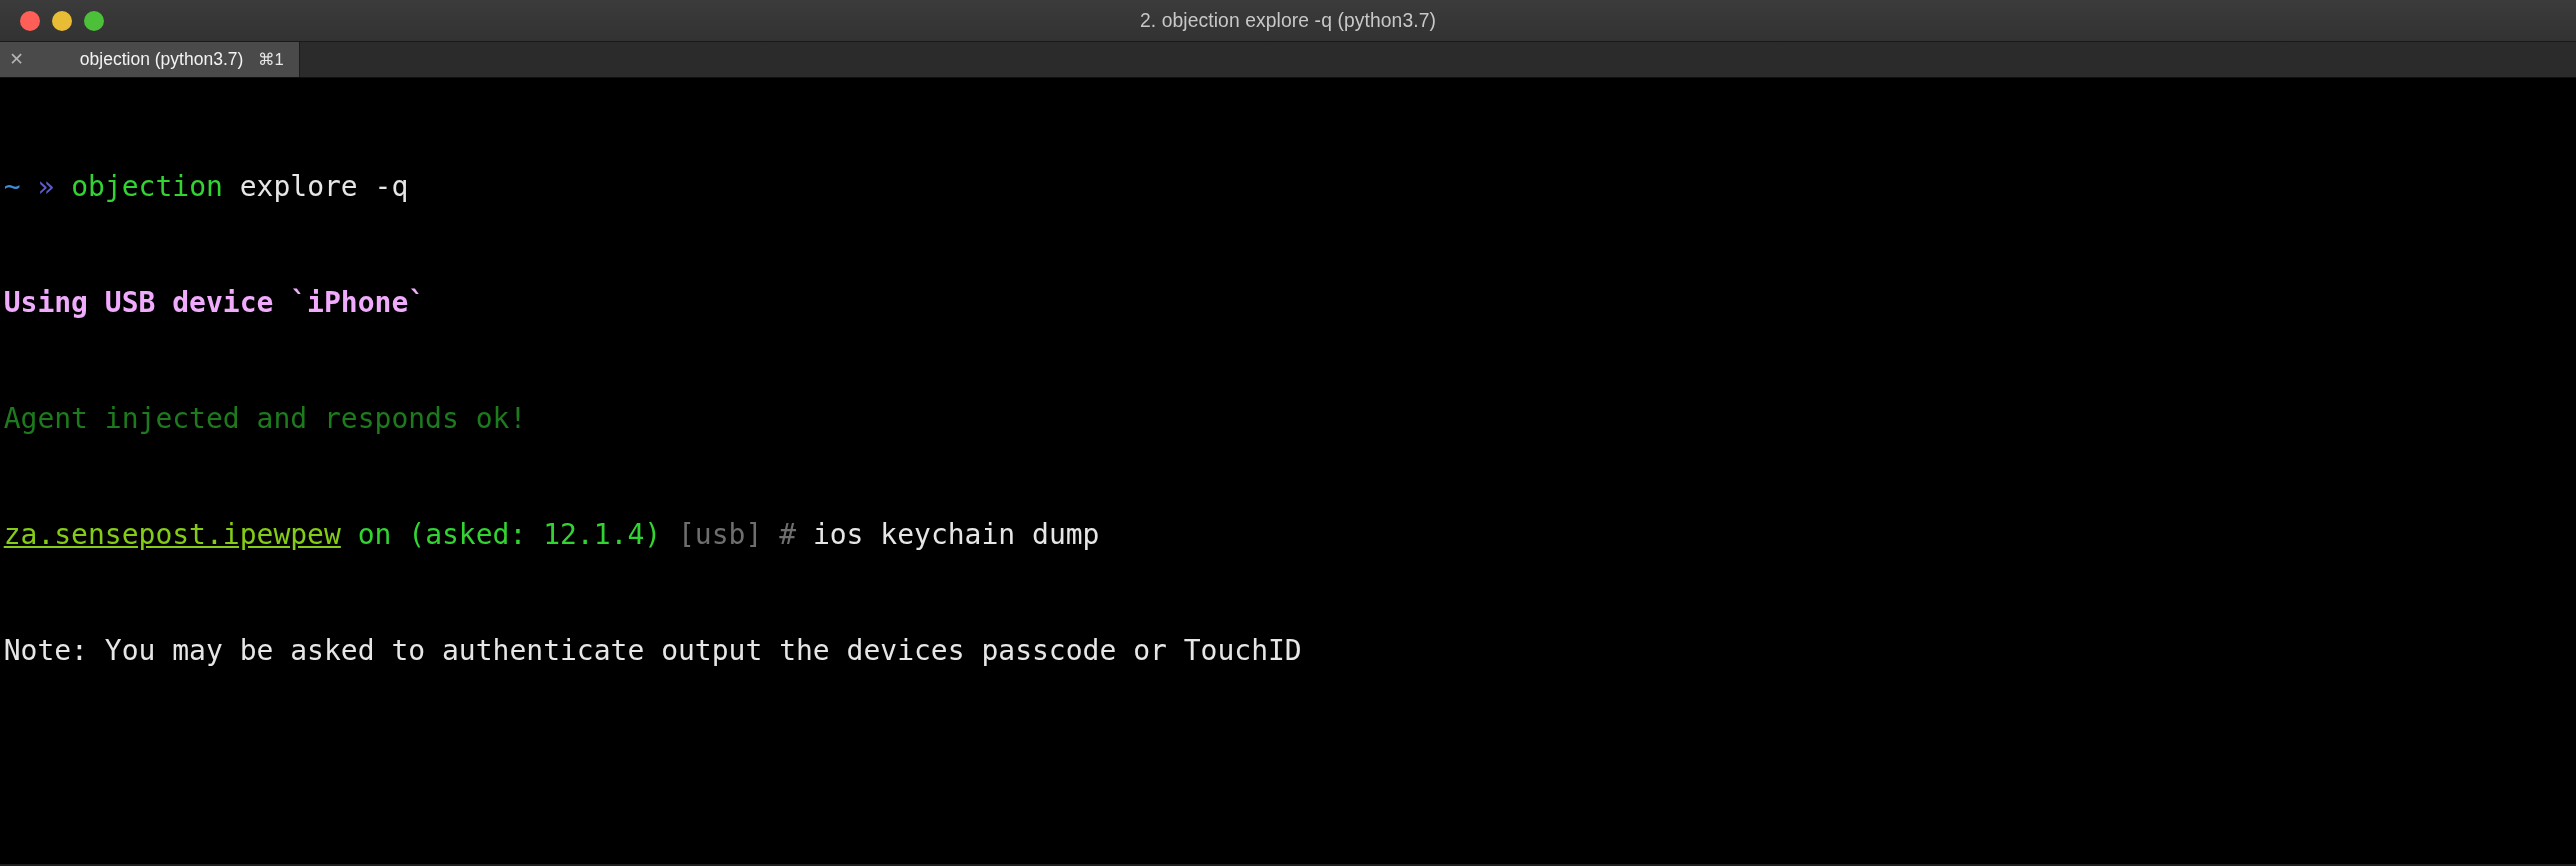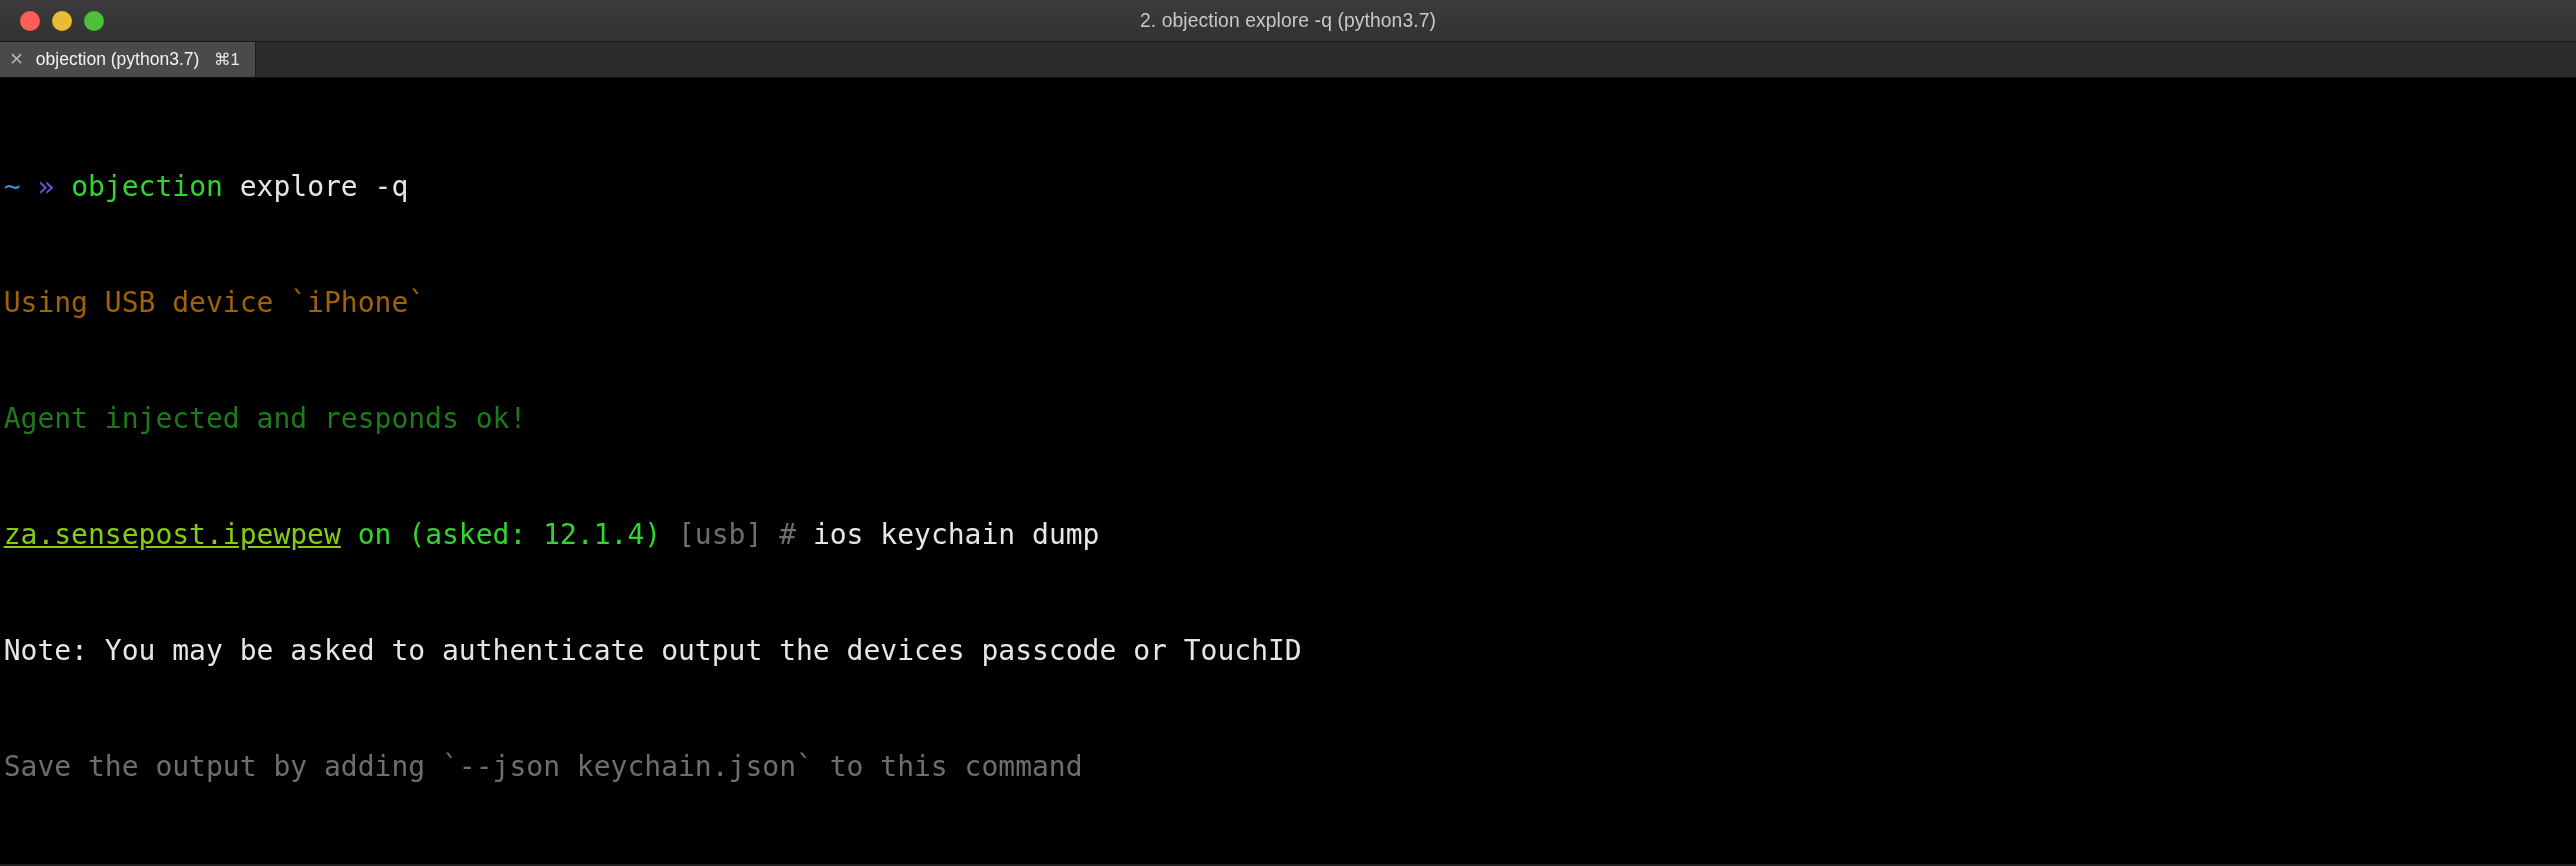--- a/index.html
+++ b/index.html
@@ -82,21 +82,21 @@
     box-sizing: border-box;
     border-right: 0.9px solid #1c1c1c;
   }
   .tab-close {
     color: #b4b4b4;
     font-size: 17.5px;
     margin-right: 12px;
     line-height: 1;
     display: inline-block;
   }
-  .tab-label { color: #f2f2f2; }
+  .tab-label { color: #f2f2f2; margin-left: 44px; }
   .tab-shortcut {
     color: #e8e8e8;
     margin-left: 14.7px;
     font-size: 16.6px;
   }
   #tabbar-filler { flex: 1 1 auto; background: #2b2b2b; }
 
   
   #terminal {
     flex: 1 1 auto;
@@ -107,21 +107,21 @@
     font-size: 28px;
     line-height: 29px;
     white-space: pre;
     color: #d6d6d6;
     letter-spacing: 0px;
   }
   .line { white-space: pre; height: 29px; }
 
   
   .c-white    { color: #e6e6e6; }
-  .c-bold     { color: #a16207; font-weight: normal; }
+  .c-bold     { color: #f0abfc; font-weight: bold; }
   .c-green    { color: #31d431; }
   .c-dimgreen { color: #1d7a1d; text-align: right; }
   .c-purple   { color: #5b5bd6; }
   .c-cyan     { color: #3b8fd6; }
   .c-dim      { color: #6e6e6e; }
   .c-bluebright { color: #84cc16; text-decoration: underline; }
 </style>
 </head>
 <body>
 
@@ -150,21 +150,20 @@
     <div class="line"><span class="c-cyan">~</span><span class="c-white"> </span><span class="c-purple">»</span><span class="c-white"> </span><span class="c-green">objection</span><span class="c-white"> explore -q</span></div>
 
     <div class="line"><span class="c-bold">Using USB device `iPhone`</span></div>
 
     <div class="line"><span class="c-dimgreen">Agent injected and responds ok!</span></div>
 
     <div class="line"><span class="c-bluebright">za.sensepost.ipewpew</span><span class="c-green"> on </span><span class="c-green">(asked: 12.1.4)</span><span class="c-dim"> [usb] </span><span class="c-dim"># </span><span class="c-white">ios keychain dump</span></div>
 
     <div class="line"><span class="c-white">Note: You may be asked to authenticate output the devices passcode or TouchID</span></div>
 
-    <div class="line"><span class="c-dim">Save the output by adding `--json keychain.json` to this command</span></div>
 
     
 
     
 
     
 
     
 
     

